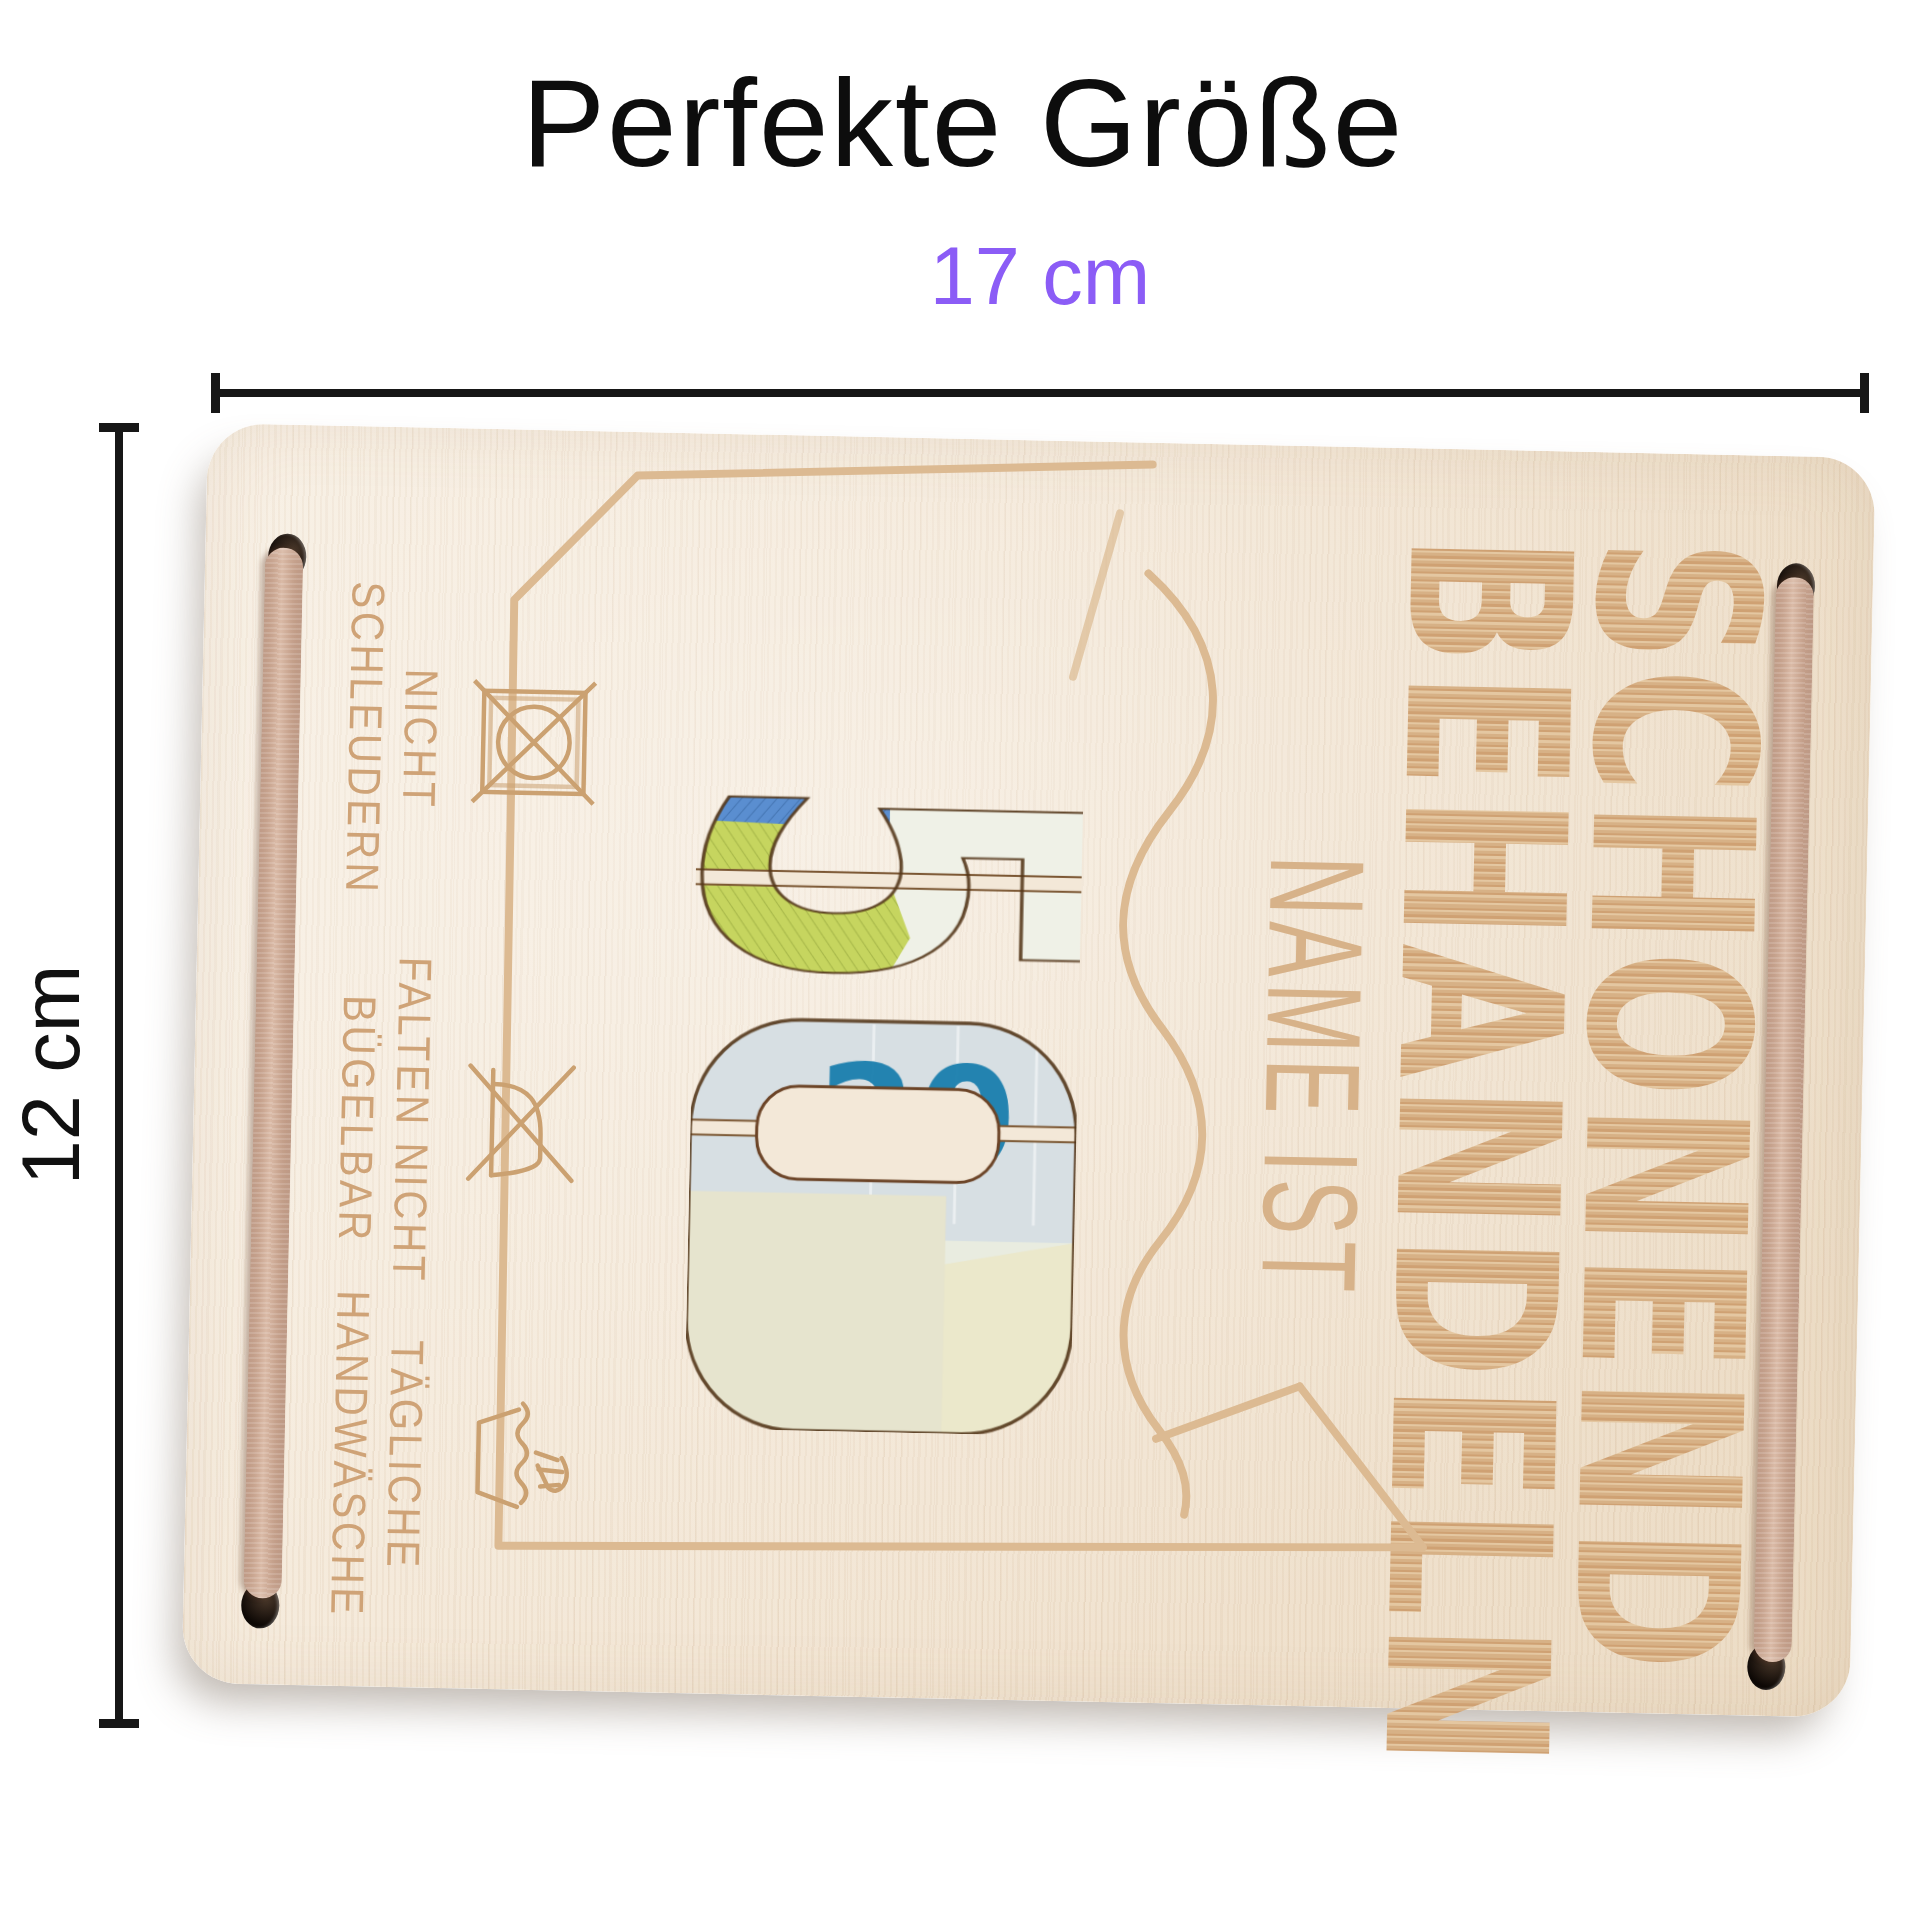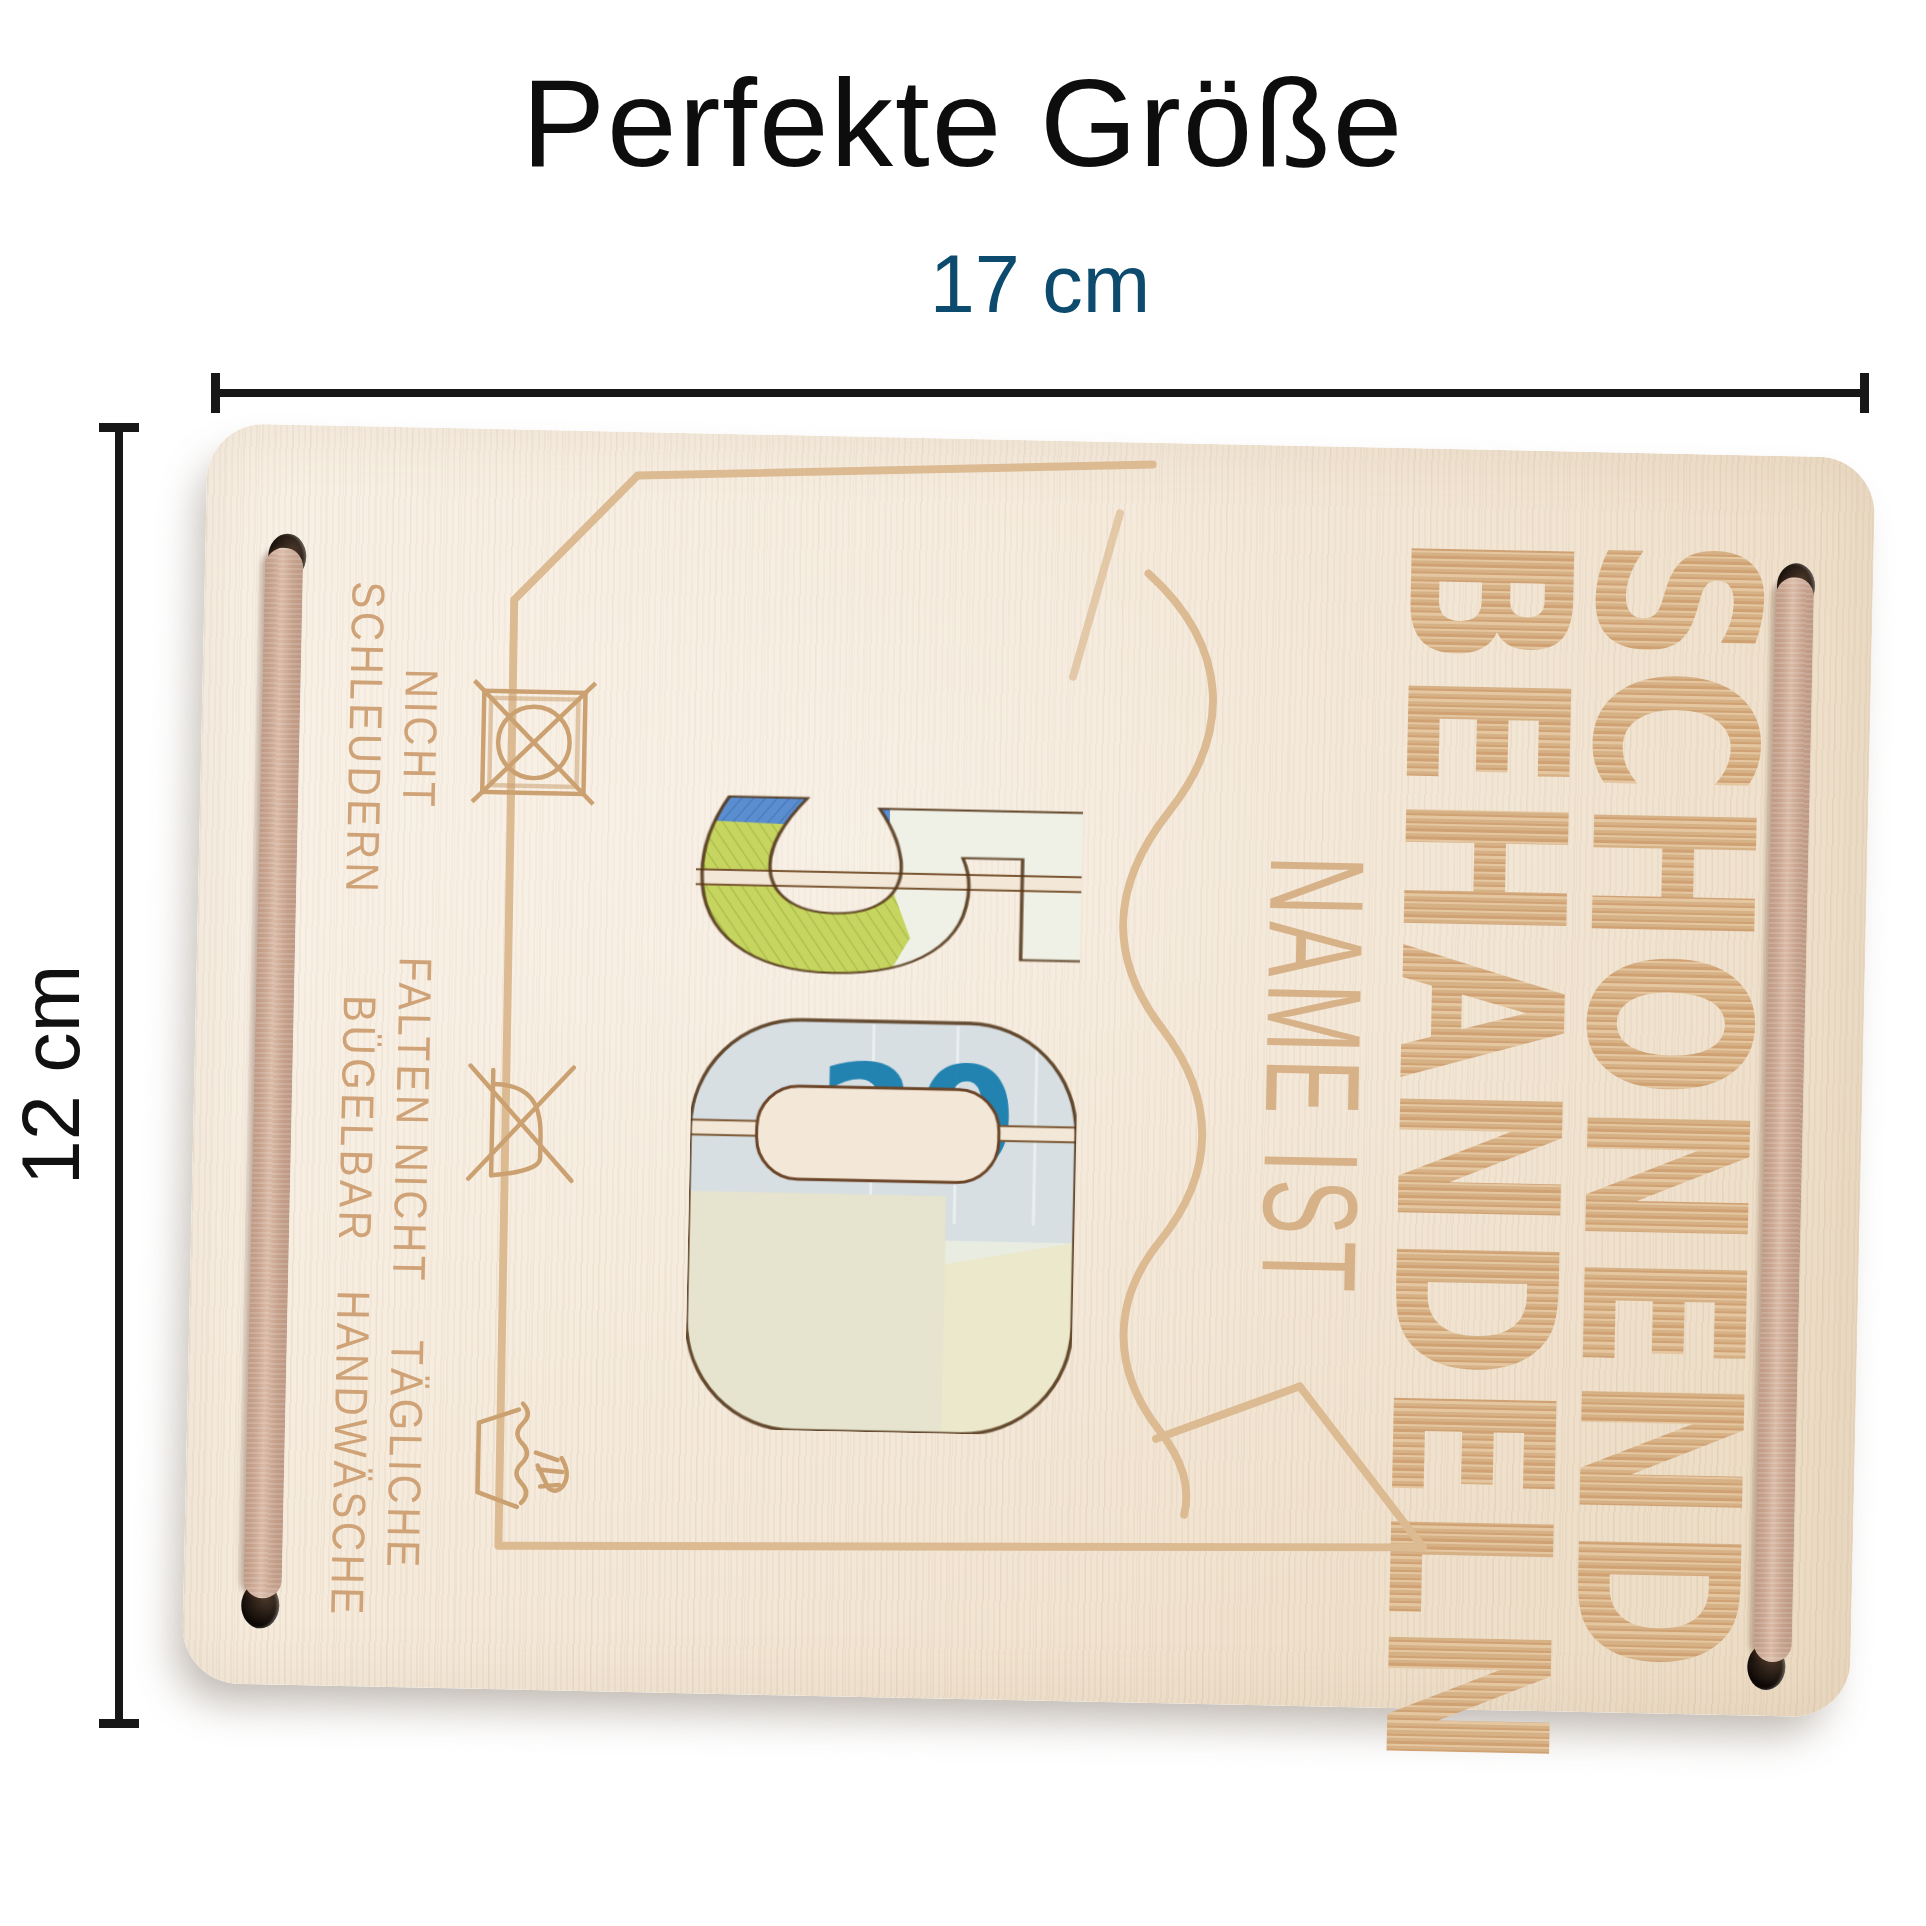--- a/index.html
+++ b/index.html
@@ -2,22 +2,22 @@
 <html style="--wood: #f4e9da; --engraving: #d9b68f; --engraving-small: #cfa377; --cord: #d2ab93; --hole: #140d08; --note-teal: #1a7fae; --note-blue: #5a8ed0; --note-green: #c6d55f; --dimension-line: #171717;"><head>
 <meta charset="utf-8">
 <style>
   html,body{margin:0;padding:0;background:#ffffff;}
   .stage{position:relative;width:1927px;height:1908px;background:#fff;overflow:hidden;
          font-family:"Liberation Sans",sans-serif;}
 
   
   .page-title{position:absolute;left:963px;top:51px;transform:translateX(-50%);
     font-size:125px;font-weight:500;color:#0d0d0d;letter-spacing:2px;white-space:nowrap;}
-  .hdim-label{position:absolute;left:1040px;top:238px;transform:translateX(-50%);
-    font-size:81px;color:#0c4a6e;white-space:nowrap;}
+  .hdim-label{position:absolute;left:1040px;top:230px;transform:translateX(-50%);
+    font-size:81px;color:#8b5cf6;white-space:nowrap;}
   .hdim-line{position:absolute;left:211px;top:389px;width:1658px;height:8px;background:#171717;}
   .hdim-line::before,.hdim-line::after{content:"";position:absolute;width:9px;height:40px;top:-16px;background:#171717;}
   .hdim-line::before{left:0;}
   .hdim-line::after{right:0;}
   .vdim-label{position:absolute;left:51px;top:1075px;transform:translate(-50%,-50%) rotate(-90deg);
     font-size:81px;color:#111;white-space:nowrap;}
   .vdim-line{position:absolute;left:115px;top:423px;width:8px;height:1305px;background:#171717;}
   .vdim-line::before,.vdim-line::after{content:"";position:absolute;height:9px;width:40px;left:-16px;background:#171717;}
   .vdim-line::before{top:0;}
   .vdim-line::after{bottom:0;}

